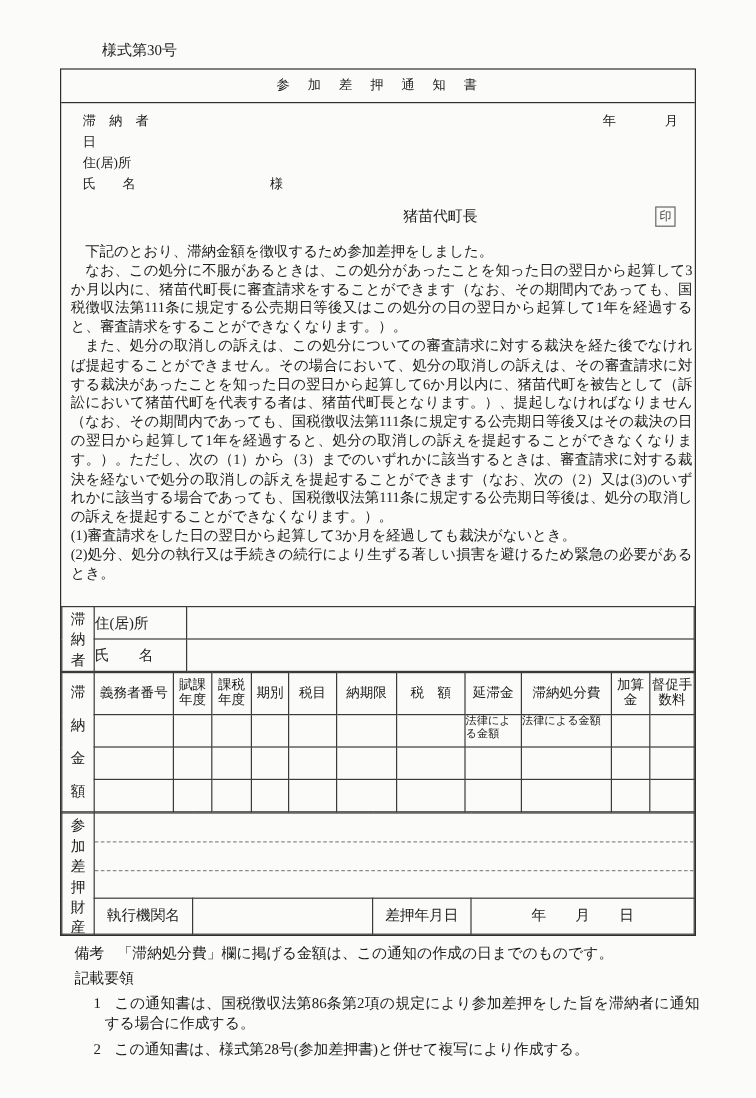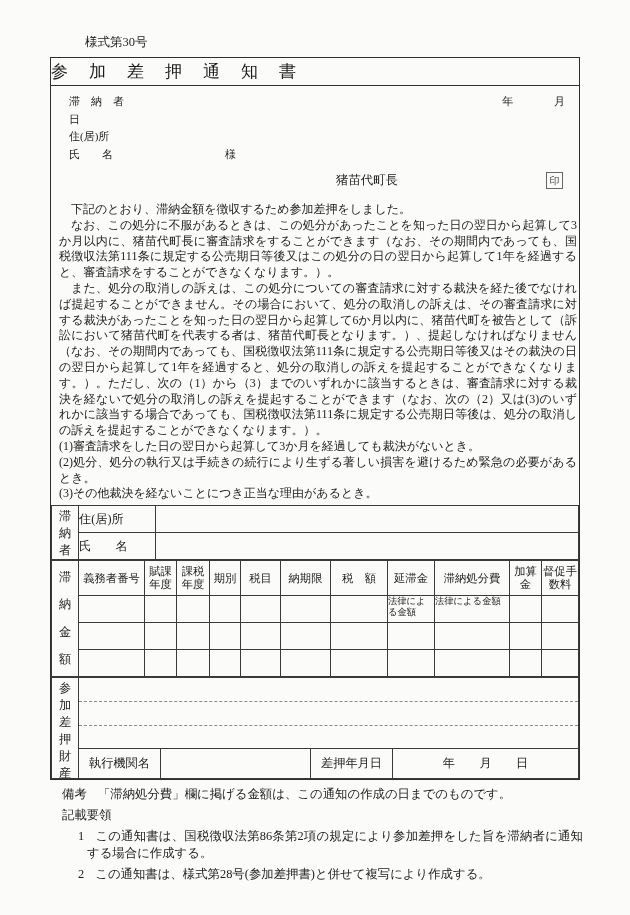--- a/index.html
+++ b/index.html
@@ -17,22 +17,22 @@
 
   .doc-box{
     margin:6px 50px 0 50px;
     width:530px;
     border:1.2px solid #2e2e2e;
     box-sizing:border-box;
     background:transparent;
   }
   .title{
     height:27px;line-height:27px;
-    text-align:left;
-    font-size:17px;letter-spacing:2px;
+    text-align:center;
+    font-size:11px;letter-spacing:2px;
     border-bottom:1px solid #2e2e2e;
   }
   .content{height:419px;box-sizing:border-box;padding:7px 12px 0 18px;overflow:hidden;}
   .hline{line-height:17.5px;font-size:11px;display:flex;}
   .date-right{margin-left:auto;padding-right:2px;}
   .date-right .mo{margin-left:38px;}
   .sama{margin-left:112px;}
   .mayor-line{display:flex;justify-content:flex-end;align-items:center;margin-top:9px;padding-right:4px;line-height:17px;font-size:12.4px;}
   .seal{
     margin-left:148px;
@@ -100,21 +100,20 @@
         <span>猪苗代町長</span>
         <span class="seal">印</span>
       </div>
 
       <div class="notice">
         <p>下記のとおり、滞納金額を徴収するため参加差押をしました。</p>
         <p>なお、この処分に不服があるときは、この処分があったことを知った日の翌日から起算して3か月以内に、猪苗代町長に審査請求をすることができます（なお、その期間内であっても、国税徴収法第111条に規定する公売期日等後又はこの処分の日の翌日から起算して1年を経過すると、審査請求をすることができなくなります。）。</p>
         <p>また、処分の取消しの訴えは、この処分についての審査請求に対する裁決を経た後でなければ提起することができません。その場合において、処分の取消しの訴えは、その審査請求に対する裁決があったことを知った日の翌日から起算して6か月以内に、猪苗代町を被告として（訴訟において猪苗代町を代表する者は、猪苗代町長となります。）、提起しなければなりません（なお、その期間内であっても、国税徴収法第111条に規定する公売期日等後又はその裁決の日の翌日から起算して1年を経過すると、処分の取消しの訴えを提起することができなくなります。）。ただし、次の（1）から（3）までのいずれかに該当するときは、審査請求に対する裁決を経ないで処分の取消しの訴えを提起することができます（なお、次の（2）又は(3)のいずれかに該当する場合であっても、国税徴収法第111条に規定する公売期日等後は、処分の取消しの訴えを提起することができなくなります。）。</p>
         <div class="itm">(1)審査請求をした日の翌日から起算して3か月を経過しても裁決がないとき。</div>
         <div class="itm">(2)処分、処分の執行又は手続きの続行により生ずる著しい損害を避けるため緊急の必要があるとき。</div>
-        <div class="itm">(3)その他裁決を経ないことにつき正当な理由があるとき。</div>
       </div>
     </div>
 
     <table class="t">
       <colgroup>
           <col style="width:27px">
           <col style="width:77px">
           <col>
         </colgroup>
       <tbody>

